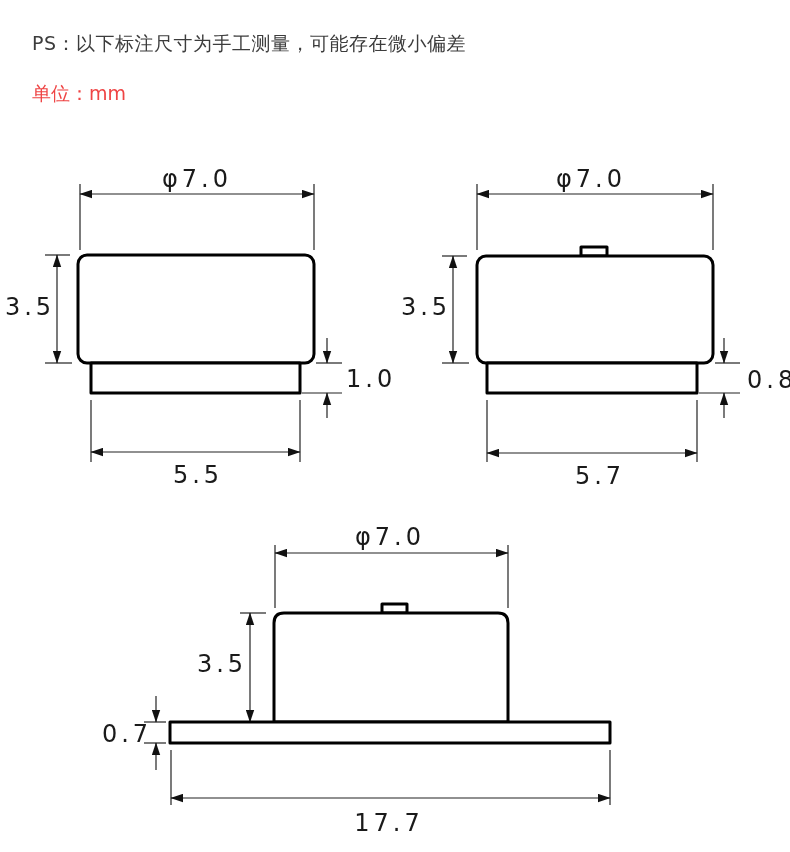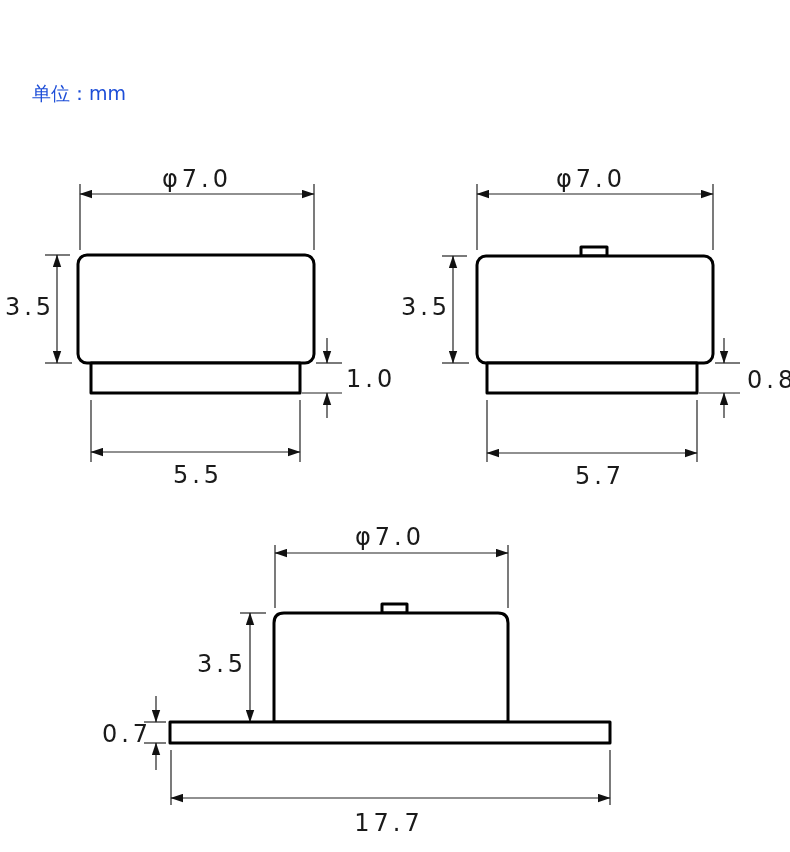--- a/index.html
+++ b/index.html
@@ -21,21 +21,22 @@
   .dim-label {
     font-size:24px; fill:#1a1a1a; letter-spacing:4px;
     font-family:"DejaVu Sans","Liberation Sans",sans-serif;
   }
 </style>
 </head>
 <body>
 
 <div class="page">
 
-  <div class="unit" style="color: #1d4ed8;">单位：mm</div>
+  <div class="note">PS：以下标注尺寸为手工测量，可能存在微小偏差</div>
+  <div class="unit" style="color: #ef4444;">单位：mm</div>
 
   <svg class="drawing" width="790" height="852" viewBox="0 0 790 852">
     <defs>
       <marker id="arw" viewBox="0 0 12 8" refX="11.5" refY="4" markerWidth="13" markerHeight="9" markerUnits="userSpaceOnUse" orient="auto-start-reverse">
         <path d="M0,0 L12,4 L0,8 Z" fill="#111111"></path>
       </marker>
     </defs>
 
     <g>
       <line class="thin" x1="80" y1="184" x2="80" y2="250"></line>

